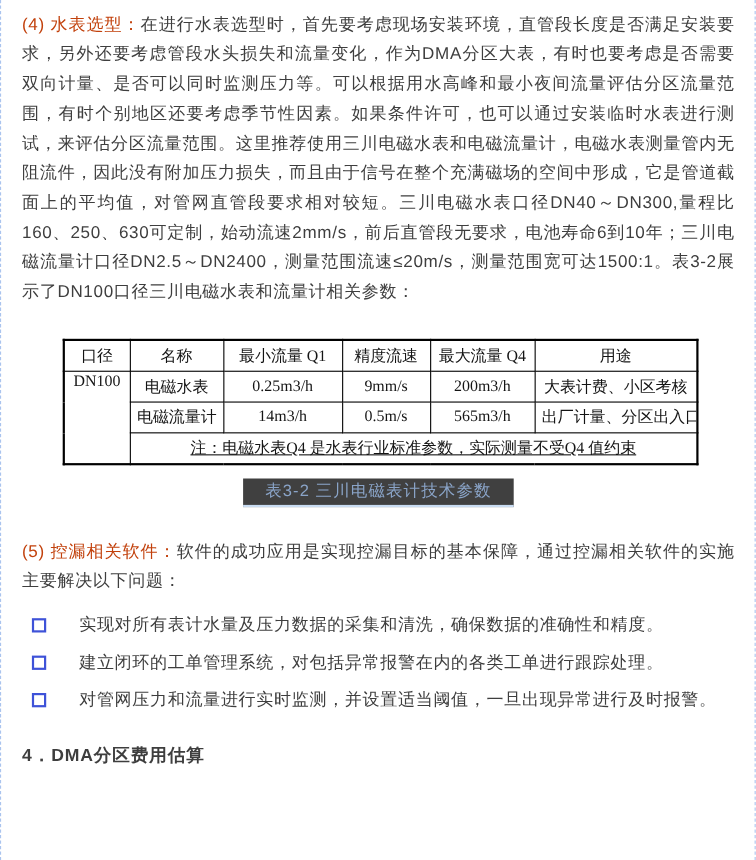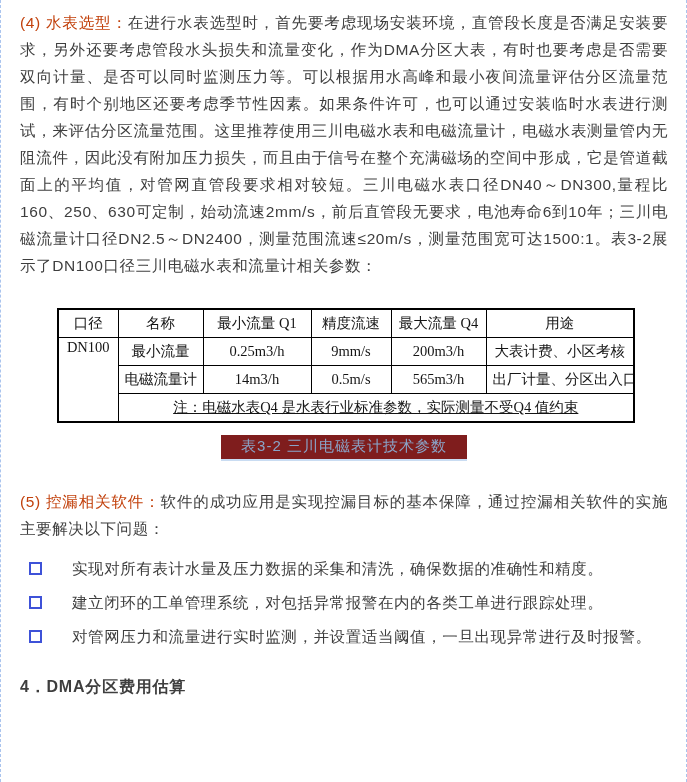--- a/index.html
+++ b/index.html
@@ -30,21 +30,21 @@
     border:1px solid #000;padding:1px 6px;font-weight:normal;
     height:25px;overflow:hidden;white-space:nowrap;
   }
   table.meter th{text-align:center;font-family:Liberation Serif, serif;}
   table.meter td{text-align:center;}
   td.caliber{text-align:center;vertical-align:top;padding-top:4px;}
   td.note{text-align:center;text-decoration:underline;}
 
   .caption{
     margin:12px auto 16px auto;width:max-content;
-    padding:2px 20px 3px 20px;background:#7f1d1d;color:#8aa4c8;
+    padding:2px 20px 3px 20px;background:#404040;color:#8aa4c8;
     font-size:15px;letter-spacing:1px;border-bottom:2px solid #c9dcf2;
   }
 
   .sec5{margin-top:27px;}
 
   ul.func{
     list-style:none;margin:13px 0 0 0;padding:0 0 0 9px;
   }
   ul.func li{
     display:flex;align-items:flex-start;margin:0 0 7px 0;
@@ -81,21 +81,21 @@
         <tr>
           <th>口径</th>
           <th>名称</th>
           <th>最小流量 Q1</th>
           <th>精度流速</th>
           <th>最大流量 Q4</th>
           <th>用途</th>
         </tr>
         <tr>
           <td class="caliber" rowspan="3">DN100</td>
-          <td>最小流量</td>
+          <td>电磁水表</td>
           <td>0.25m3/h</td>
           <td>9mm/s</td>
           <td>200m3/h</td>
           <td>大表计费、小区考核</td>
         </tr>
         <tr>
           <td>电磁流量计</td>
           <td>14m3/h</td>
           <td>0.5m/s</td>
           <td>565m3/h</td>

